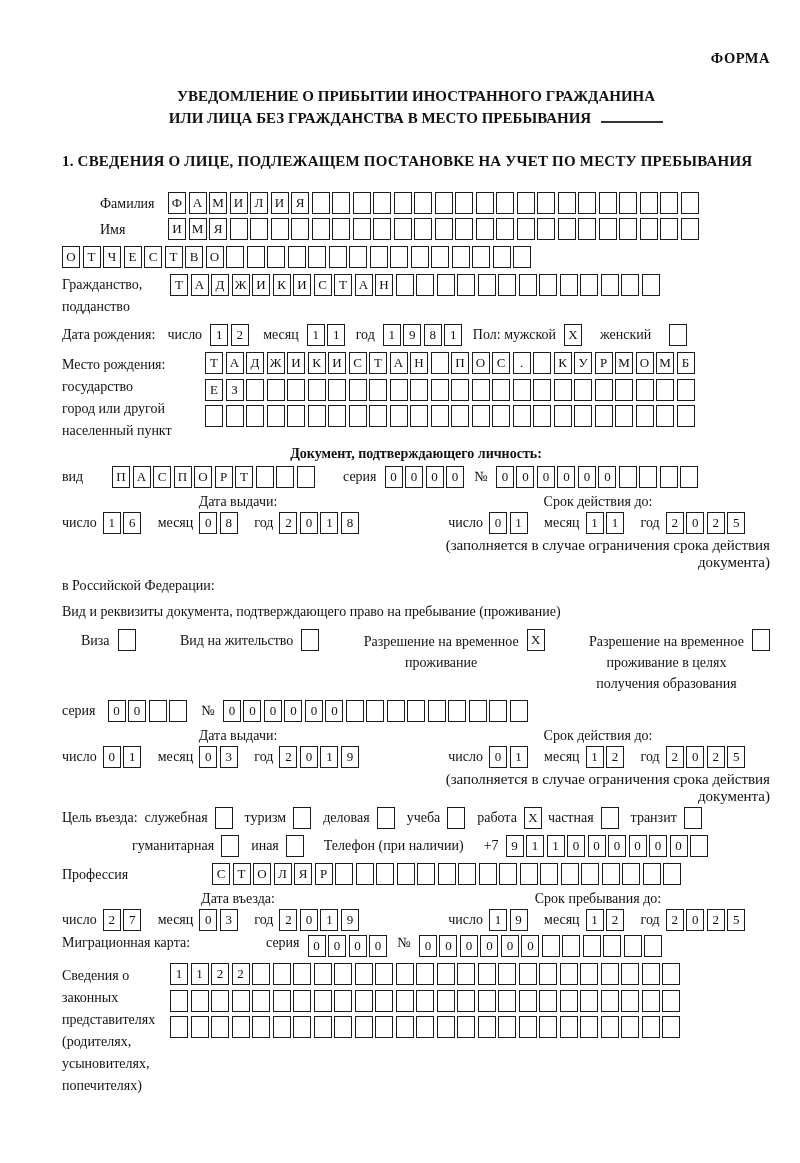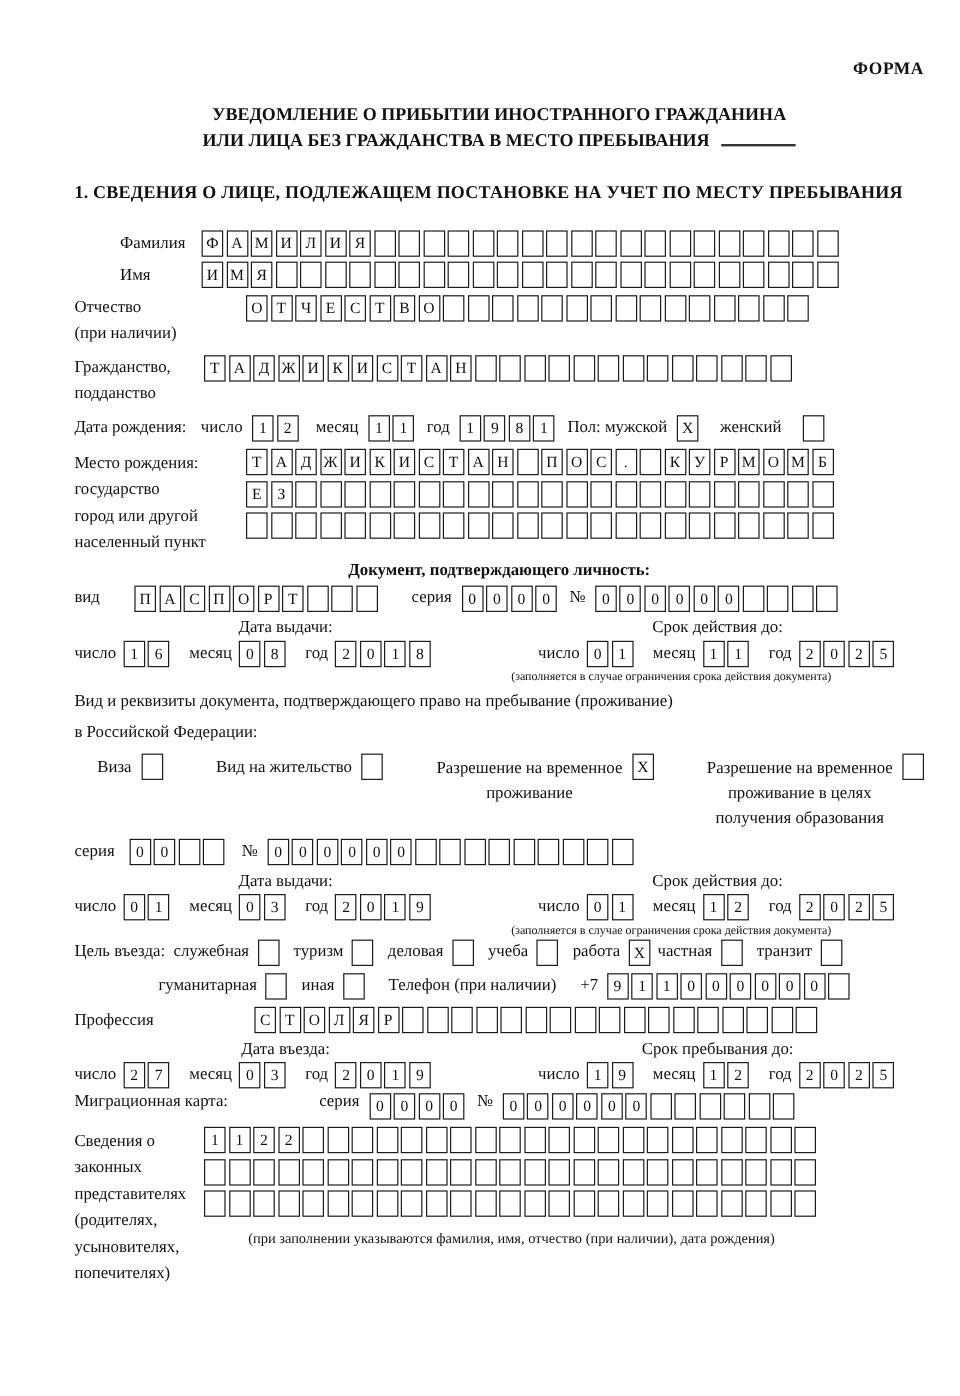--- a/index.html
+++ b/index.html
@@ -39,21 +39,21 @@
 
   
   .dateblock { display:flex; margin-top:6px; margin-bottom:2px;gap:12px; }
   .datecol { display:flex; flex-direction:column; }
   .datecol.left { width:352px; flex:none; }
   .datecol.right { flex:1; }
   .datehdr { text-align:center; font-size:14px; margin-bottom:2px; }
   .dategrp { display:flex; align-items:center; }
   .dategrp .dlbl { margin-right:6px; }
   .dategrp .mid { margin-left:14px; }
-  .note { font-size:10px; text-align:left; margin-top:3px; }
+  .note { font-size:15px; text-align:right; margin-top:3px; }
 
   
   .textline { font-size:14px; line-height:26px; }
 
   
   .chk-row { display:flex; justify-content:space-between; align-items:flex-start; margin-top:4px; margin-bottom:6px;margin-left:19px; }
   .chk { display:flex; align-items:flex-start; }
   .chk .chk-label { padding-top:4px; margin-right:8px; }
   .chk .center { text-align:center; line-height:21px; padding-top:2px; }
   .chkbox .cell { margin-right:0; }
@@ -143,24 +143,20 @@
         <span class="cell"></span>
         <span class="cell"></span>
         <span class="cell"></span>
         <span class="cell"></span>
         <span class="cell"></span>
         <span class="cell"></span>
       </div>
   </div>
 
   <div class="row">
-    <div class="lblcol w143">
-      <div>Отчество</div>
-      <div>(при наличии)</div>
-    </div>
     <div class="cells" style="margin-top:2px">
         <span class="cell">О</span>
         <span class="cell">Т</span>
         <span class="cell">Ч</span>
         <span class="cell">Е</span>
         <span class="cell">С</span>
         <span class="cell">Т</span>
         <span class="cell">В</span>
         <span class="cell">О</span>
         <span class="cell"></span>
@@ -425,22 +421,22 @@
             <span class="cell">2</span>
             <span class="cell">0</span>
             <span class="cell">2</span>
             <span class="cell">5</span>
           </span>
       </div>
       <div class="note">(заполняется в случае ограничения срока действия документа)</div>
     </div>
   </div>
 
+  <div class="textline">в Российской Федерации:</div>
   <div class="textline">Вид и реквизиты документа, подтверждающего право на пребывание (проживание)</div>
-  <div class="textline">в Российской Федерации:</div>
 
   <div class="chk-row">
     <div class="chk">
       <span class="chk-label">Виза</span>
       <span class="cells chkbox">
           <span class="cell"></span>
         </span>
     </div>
     <div class="chk">
       <span class="chk-label">Вид на жительство</span>
@@ -795,17 +791,16 @@
           <span class="cell"></span>
           <span class="cell"></span>
           <span class="cell"></span>
           <span class="cell"></span>
           <span class="cell"></span>
           <span class="cell"></span>
           <span class="cell"></span>
           <span class="cell"></span>
           <span class="cell"></span>
         </div>
-      <div class="legal-note">(при заполнении указываются фамилия, имя, отчество (при наличии), дата рождения)</div>
     </div>
   </div>
 
 </div>
 
 </body></html>

